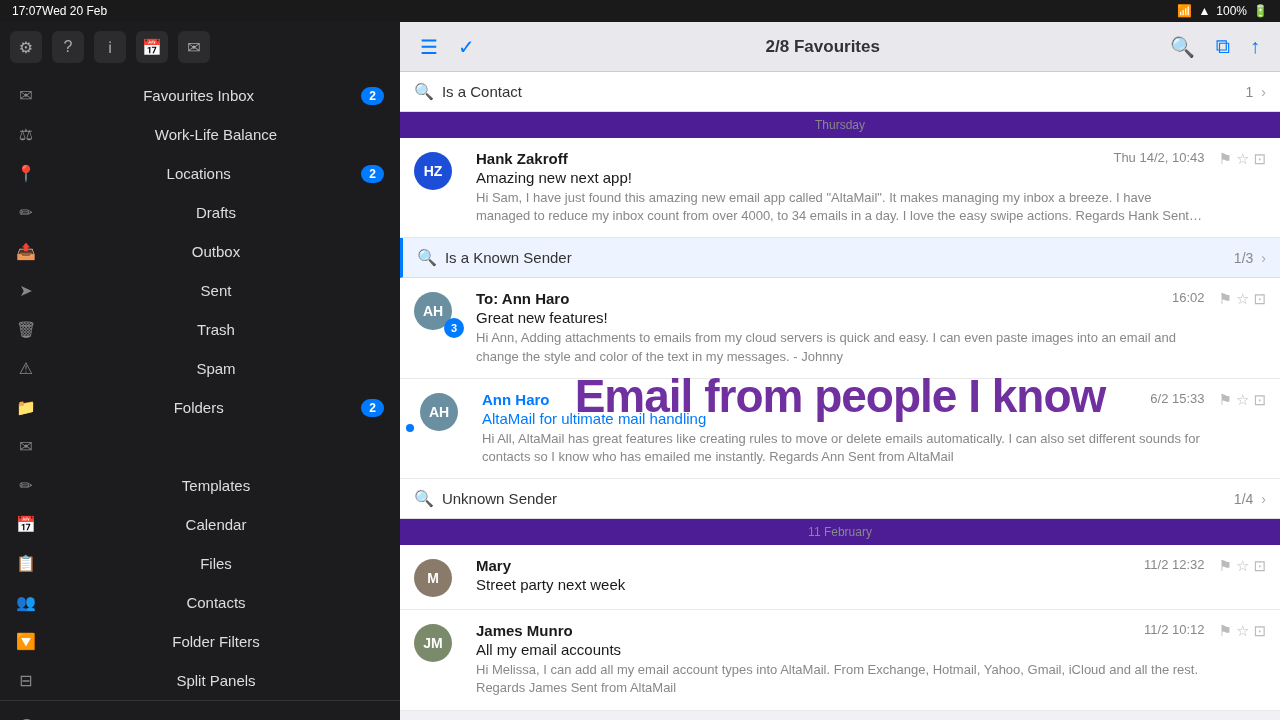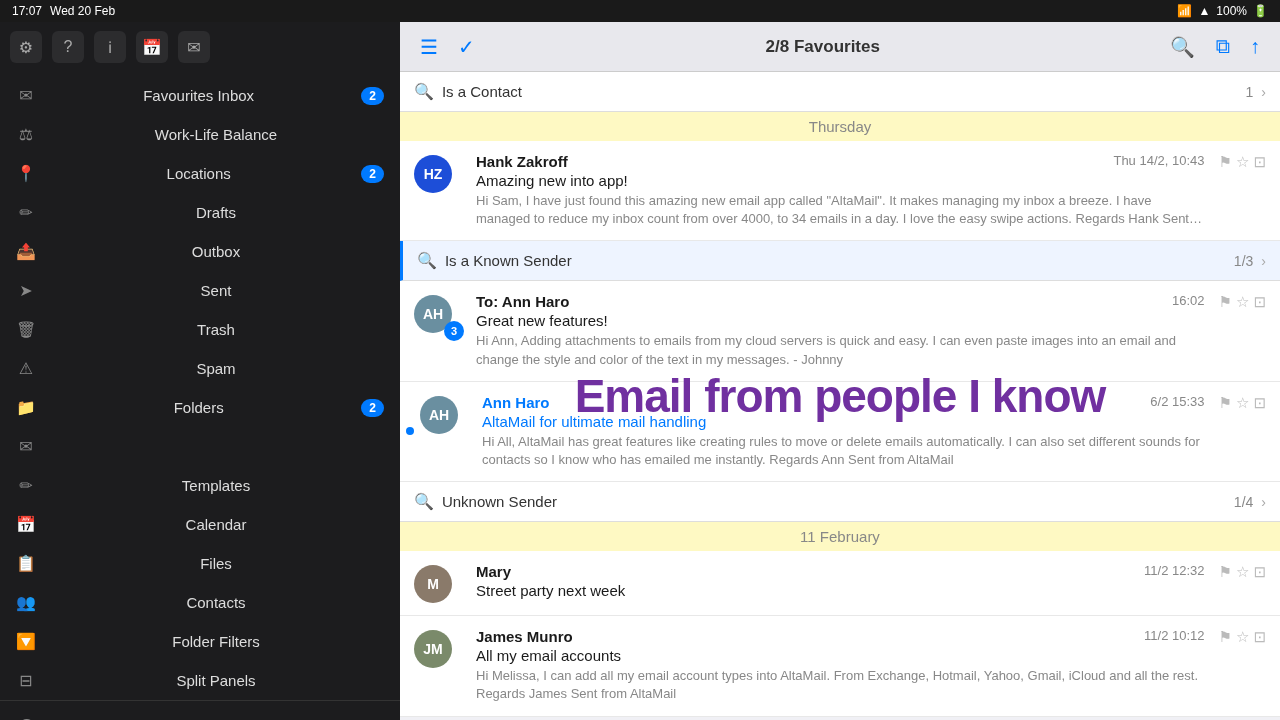--- a/index.html
+++ b/index.html
@@ -10,21 +10,21 @@
       background: #1a1a1a;
       color: #fff;
       font-size: 12px;
       padding: 0 12px;
       height: 22px;
       display: flex;
       align-items: center;
       justify-content: space-between;
       flex-shrink: 0;
     }
-    .status-left { display: flex; gap: 8px; align-items: center; }
+    .status-left { display: flex; align-items: center; }
     .status-right { display: flex; gap: 6px; align-items: center; }
 
     
     .app-container {
       display: flex;
       flex: 1;
       overflow: hidden;
     }
 
     
@@ -167,23 +167,23 @@
       gap: 8px;
       cursor: pointer;
     }
     .filter-row .filter-icon { color: #007aff; font-size: 16px; }
     .filter-row .filter-label { flex: 1; font-size: 15px; color: #333; }
     .filter-row .filter-count { color: #888; font-size: 14px; }
     .filter-row .chevron { color: #aaa; font-size: 14px; }
 
     
     .section-divider {
-      background: #fef9c3;
+      background: #4c1d95;
       padding: 6px 22px;
-      font-size: 15px;
+      font-size: 12px;
       color: #888;
       text-align: center;
       font-weight: 500;
     }
 
     
     .email-item {
       background: #fff;
       border-bottom: 1px solid #e8e8e8;
       padding: 12px 14px;
@@ -427,21 +427,21 @@
 
         <div class="section-divider">Thursday</div>
 
         <div class="email-item">
           <div class="avatar hzcolor">HZ</div>
           <div class="email-body">
             <div class="email-header-row">
               <span class="sender-name">Hank Zakroff</span>
               <span class="email-time">Thu 14/2, 10:43</span>
             </div>
-            <div class="email-subject">Amazing new into app!</div>
+            <div class="email-subject">Amazing new next app!</div>
             <div class="email-preview">Hi Sam, I have just found this amazing new email app called "AltaMail". It makes managing my inbox a breeze. I have managed to reduce my inbox count from over 4000, to 34 emails in a day. I love the easy swipe actions. Regards Hank Sent from</div>
           </div>
           <div class="email-actions">
             <span class="action-icon">⚑</span>
             <span class="action-icon">☆</span>
             <span class="action-icon">⊡</span>
           </div>
         </div>
 
         <div class="filter-row" style="background:#eef4ff; border-left:3px solid #007aff;">

